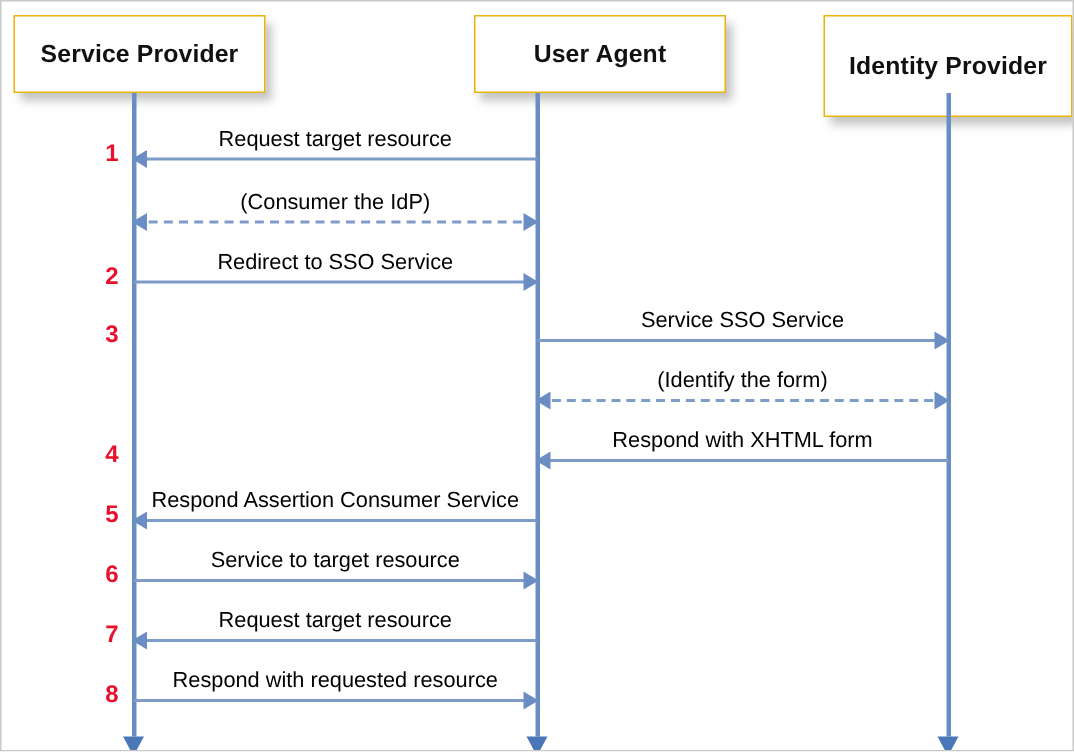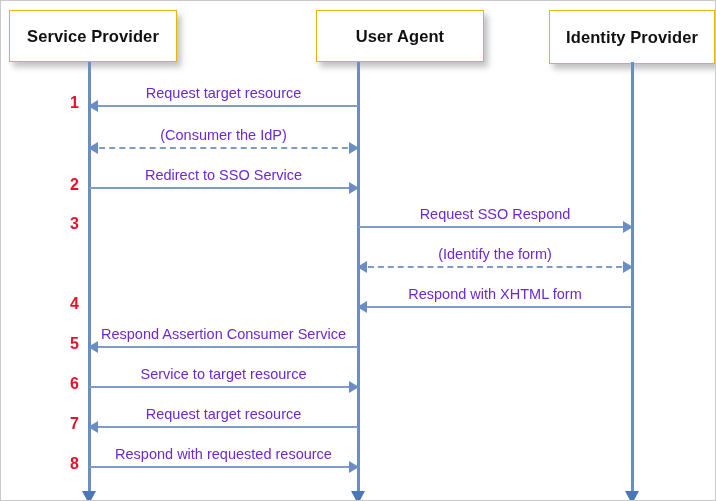--- a/index.html
+++ b/index.html
@@ -84,21 +84,21 @@
     left: -1px;
     border-right: 10px solid #6a8ec4;
   }
   .msg-label {
     position: absolute;
     left: 0;
     right: 0;
     bottom: 4px;
     text-align: center;
     font-size: 14.5px;
-    color: #6d28d9;
+    color: #000000;
     white-space: nowrap;
   }
 
   
   .step-num {
     position: absolute;
     color: #e8112d;
     font-weight: bold;
     font-size: 16px;
     text-align: right;
@@ -109,21 +109,21 @@
 <body>
 
 <div id="canvas">
   <div id="actor-layer">
       <div class="actor-box" style="left: 8px; top: 9px; width: 168px; height: 52px;">
         <span>Service Provider</span>
       </div>
       <div class="actor-box" style="left: 277px; top: 9px; width: 168px; height: 52px; margin-left: 38px;">
         <span>User Agent</span>
       </div>
-      <div class="actor-box" style="left: 548px; top: 9px; width: 166px; height: 54px;">
+      <div class="actor-box" style="left: 548px; top: 9px; width: 166px; height: 68px;">
         <span>Identity Provider</span>
       </div>
     </div>
   <div id="lifeline-layer">
       <div class="lifeline" style="left: 87px; top: 61px; height: 429px;"></div>
       <div class="lifeline-head" style="left: 81px; top: 490px;"></div>
       <div class="lifeline" style="left: 356px; top: 61px; height: 429px;"></div>
       <div class="lifeline-head" style="left: 350px; top: 490px;"></div>
       <div class="lifeline" style="left: 630px; top: 61px; height: 429px;"></div>
       <div class="lifeline-head" style="left: 624px; top: 490px;"></div>
@@ -141,21 +141,21 @@
         <div class="msg-label">(Consumer the IdP)</div>
       </div>
       <div class="msg" style="left: 88px; top: 186px; width: 269px;">
         <div class="msg-line"></div>
         <div class="arrow-head right"></div>
         <div class="msg-label">Redirect to SSO Service</div>
       </div>
       <div class="msg" style="left: 357px; top: 225px; width: 274px;">
         <div class="msg-line"></div>
         <div class="arrow-head right"></div>
-        <div class="msg-label">Request SSO Respond</div>
+        <div class="msg-label">Service SSO Service</div>
       </div>
       <div class="msg" style="left: 357px; top: 265px; width: 274px;">
         <div class="msg-line dashed"></div>
         <div class="arrow-head right"></div>
         <div class="arrow-head left"></div>
         <div class="msg-label">(Identify the form)</div>
       </div>
       <div class="msg" style="left: 357px; top: 305px; width: 274px;">
         <div class="msg-line"></div>
         <div class="arrow-head left"></div>

